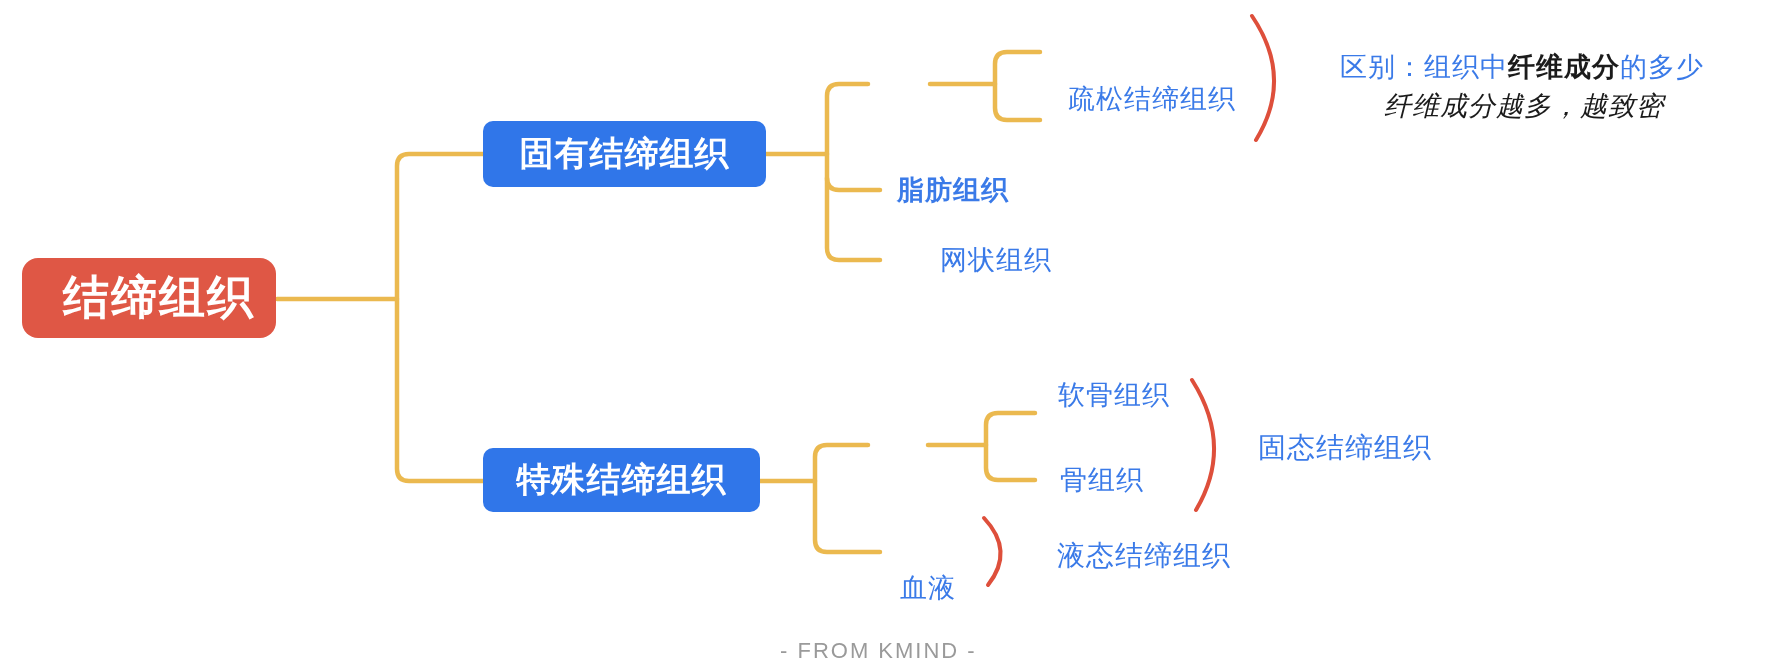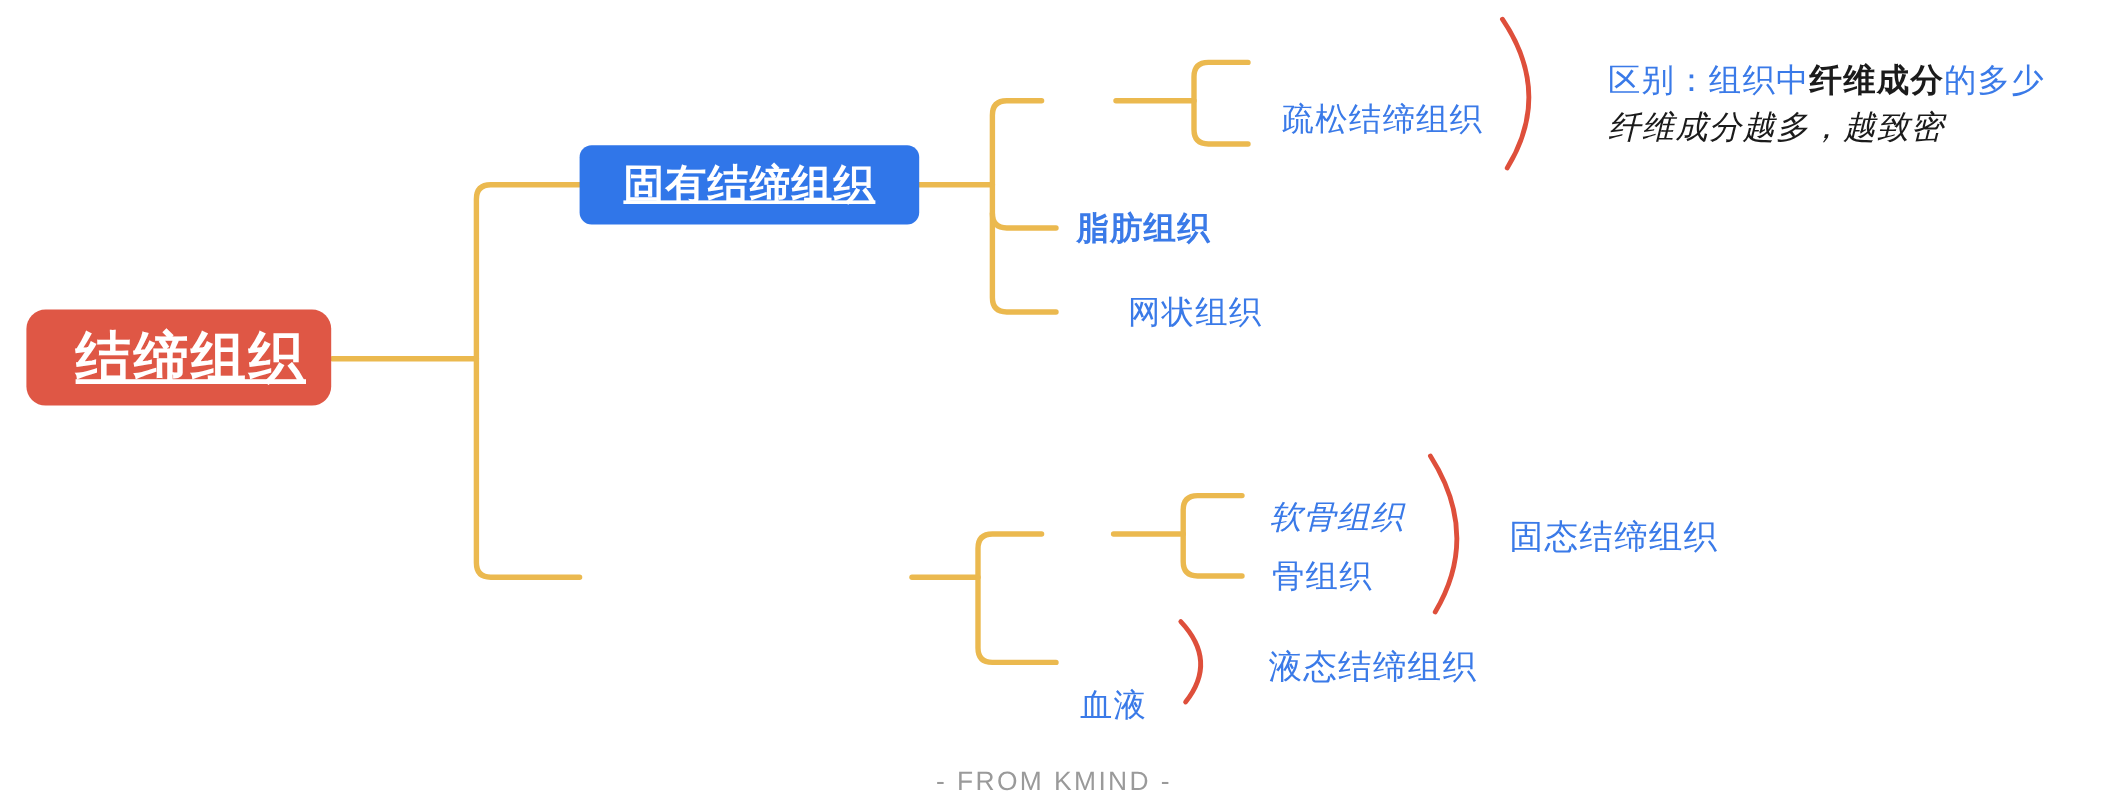--- a/index.html
+++ b/index.html
@@ -17,21 +17,21 @@
   body{font-family:"Liberation Sans","DejaVu Sans",sans-serif;}
   .canvas{
     position:relative;width:1770px;height:662px;background:var(--canvas-bg);
     overflow:hidden;
   }
   svg.connectors{position:absolute;left:0;top:0;width:1770px;height:662px;}
   svg .yline{fill:none;stroke:var(--line);stroke-width:4.5;stroke-linecap:round;}
   svg .rbrace{fill:none;stroke:var(--brace);stroke-width:4;stroke-linecap:round;}
   .node{
     position:absolute;display:flex;align-items:center;justify-content:center;
-    color:#fff;white-space:nowrap;cursor:default;text-decoration:underline;
+    color:#fff;white-space:nowrap;cursor:default;
   }
   .root-node{
     left:22px;top:258px;width:254px;height:80px;border-radius:16px;
     background:var(--root-bg);font-size:46px;font-weight:800;letter-spacing:2px;padding-left:20px;
   }
   .branch-node{
     background:var(--node-bg);border-radius:10px;font-size:34px;font-weight:600;
     letter-spacing:1px;
   }
   .branch-proper{left:483px;top:121px;width:283px;height:66px;}
@@ -81,32 +81,33 @@
     </g>
 
     <path class="rbrace" d="M1252 16 Q1294 78 1256 140"></path>
     <path class="rbrace" d="M1192 380 Q1234 446 1196 510"></path>
     <path class="rbrace" d="M984 518 Q1015 551 988 585"></path>
   </svg>
 
   <div class="node root-node">结缔组织</div>
 
   <div class="node branch-node branch-proper">固有结缔组织</div>
+  <div class="node branch-node branch-special">特殊结缔组织</div>
 
   <div class="leaf" style="left:1068px;top:55px;margin-top:44px;">疏松结缔组织</div>
   <div class="leaf" style="left:897px;top:190px;font-weight:bold;">脂肪组织</div>
   <div class="leaf" style="left:940px;top:260px;">网状组织</div>
 
-  <div class="leaf" style="left:1058px;top:431px;font-style:italic;">软骨组织</div>
+  <div class="leaf" style="left:1058px;top:395px;">软骨组织</div>
   <div class="leaf" style="left:1060px;top:480px;">骨组织</div>
   <div class="leaf" style="left:900px;top:552px;margin-top:36px;">血液</div>
 
   <div class="leaf note-label" style="left:1258px;top:448px;">固态结缔组织</div>
   <div class="leaf note-label" style="left:1057px;top:556px;">液态结缔组织</div>
 
   <div class="annotation-line" style="left:1340px;top:67px;">
     <span class="blue">区别：组织中</span><span class="bold-dark">纤维成分</span><span class="blue">的多少</span>
   </div>
-  <div class="annotation-line annotation-italic" style="left:1340px;top:106px;text-align:right;">纤维成分越多，越致密</div>
+  <div class="annotation-line annotation-italic" style="left:1384px;top:106px;text-align:right;">纤维成分越多，越致密</div>
 
   <div class="footer" style="left:780px;top:611px;margin-top:40px;">- FROM KMIND -</div>
 
 </div>
 
 </body></html>

